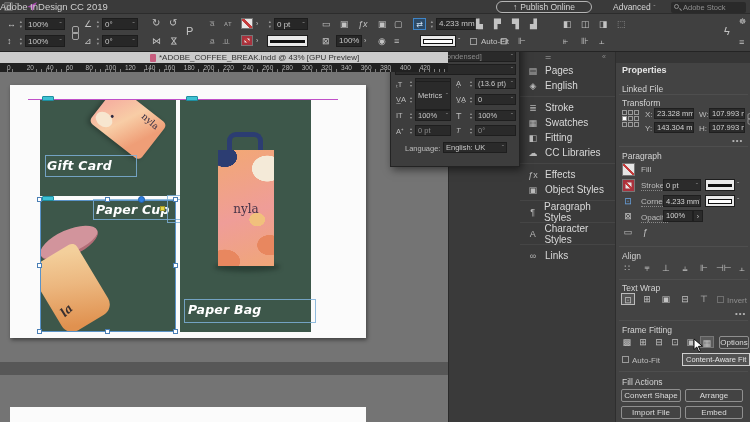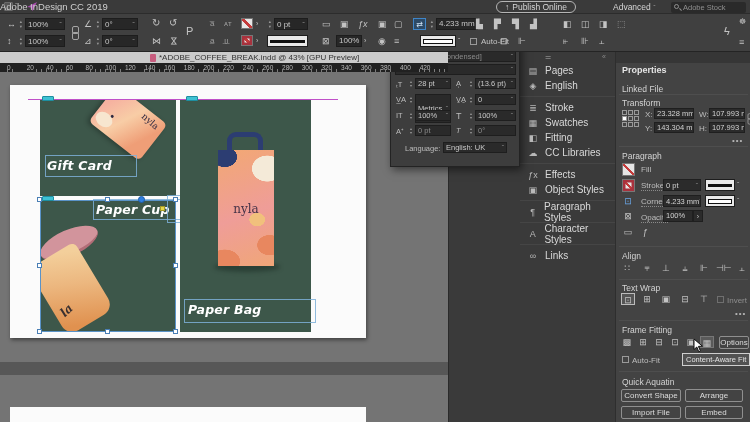--- a/index.html
+++ b/index.html
@@ -4,21 +4,21 @@
 <style>
 *{box-sizing:border-box;margin:0;padding:0}
 html,body{width:750px;height:422px;overflow:hidden}
 body{position:relative;background:#737373;font-family:"Liberation Sans",sans-serif;-webkit-font-smoothing:antialiased}
 
 .titlebar{position:absolute;left:0;top:0;width:750px;height:14px;background:#3a3a3a;border-bottom:1px solid #2c2c2c;z-index:20}
 .apptitle{position:absolute;left:0;top:1px;width:500px;font-size:9.5px;color:#cfcfcf}
 .appicon{position:absolute;left:4px;top:2px;width:9px;height:9px;background:#555;border:1px solid #6a6a6a;border-radius:1px}
 .appchev{position:absolute;left:15px;top:2px;color:#999;font-size:7px}
 .planeicon{position:absolute;left:27px;top:2px;width:10px;height:9px;background:#a84fae;clip-path:polygon(0 55%,100% 0,55% 100%,40% 60%)}
-.pill{position:absolute;left:496px;top:1px;height:12px;padding:0 8px;border:1px solid #b5b5b5;border-radius:7px;color:#d5d5d5;font-size:8.5px;line-height:11px}
+.pill{position:absolute;left:496px;top:1px;height:12px;padding:0 16px;border:1px solid #b5b5b5;border-radius:7px;color:#d5d5d5;font-size:8.5px;line-height:11px}
 .advanced{position:absolute;left:613px;top:2px;color:#d5d5d5;font-size:8.5px}
 .searchbox{position:absolute;left:671px;top:1.5px;width:75px;height:11px;background:#2a2a2a;border-radius:2px;color:#8f8f8f;font-size:7.5px;line-height:11px;padding-left:12px}
 .mag{position:absolute;left:674px;top:4px;width:5px;height:5px;border:1px solid #8f8f8f;border-radius:50%}
 .mag::after{content:"";position:absolute;left:4px;top:4px;width:3px;height:1px;background:#8f8f8f;transform:rotate(45deg)}
 
 .controlbar{position:absolute;left:0;top:14px;width:750px;height:38px;background:#404040;border-bottom:1px solid #242424;z-index:19}
 .ti{position:absolute;color:#c3c3c3;font-size:9px;line-height:12px;text-align:center}
 .ti.dim{color:#9f9f9f}
 .fc{position:absolute;display:flex;align-items:center;background:#272727;border:1px solid #1d1d1d;color:#c6c6c6;font-size:8px;padding:0 2px;white-space:nowrap;overflow:hidden}
 .fc::after{content:"ˇ";color:#8e8e8e;font-size:8px;margin-left:auto;padding-left:2px}
@@ -386,21 +386,21 @@
       <span>28 pt</span>
     </div>
   <span class="cpi" style="left:65px;top:50px">A͎</span>
   <span class="cps" style="left:77px;top:51px">▴<br>▾</span>
   <div class="cpf" style="left:84px;top:49px;width:41px;height:11px">
       <span>(13.6 pt)</span>
     </div>
 
   <span class="cpi" style="left:5px;top:66px">V̲A</span>
   <span class="cps" style="left:17px;top:67px">▴<br>▾</span>
-  <div class="cpf" style="left:24px;top:65px;width:36px;height:29px">
+  <div class="cpf" style="left:24px;top:52px;width:36px;height:29px">
       <span>Metrics</span>
     </div>
   <span class="cpi" style="left:65px;top:66px">V̠A̠</span>
   <span class="cps" style="left:77px;top:67px">▴<br>▾</span>
   <div class="cpf" style="left:84px;top:65px;width:41px;height:11px">
       <span>0</span>
     </div>
 
   <span class="cpi" style="left:5px;top:82px">IT</span>
   <span class="cps" style="left:17px;top:83px">▴<br>▾</span>
@@ -516,21 +516,21 @@
   <span class="micon" style="left:20px;top:284px">⊞</span>
   <span class="micon" style="left:36px;top:284px">⊟</span>
   <span class="micon" style="left:52px;top:284px">⊡</span>
   <span class="micon" style="left:68px;top:284px">▣</span>
   <span class="micon hov" style="left:84px;top:284px">▦</span>
   <div class="pbtn" style="left:103px;top:284px;width:30px;height:13px;line-height:12px">Options</div>
   <span class="cb" style="left:6px;top:304px"></span>
   <span class="plbl" style="left:16px;top:304px">Auto-Fit</span>
   <div class="psep" style="top:319px"></div>
 
-  <div class="ptitle" style="top:325px">Quick Aquatin</div>
+  <div class="ptitle" style="top:325px">Fill Actions</div>
   <div class="pbtn" style="left:5px;top:337px;width:60px;height:13px;line-height:12px">Convert Shape</div>
   <div class="pbtn" style="left:69px;top:337px;width:58px;height:13px;line-height:12px">Arrange</div>
   <div class="pbtn" style="left:5px;top:354px;width:60px;height:13px;line-height:12px">Import File</div>
   <div class="pbtn" style="left:69px;top:354px;width:58px;height:13px;line-height:12px">Embed</div>
 </div>
 
 <div class="tooltip" style="left:682px;top:353px">Content-Aware Fit</div>
 <svg class="cursorsvg" style="left:693px;top:338px" width="11" height="15">
   <polygon points="1,1 1,11.5 3.8,9 5.8,13.8 7.4,12.8 5.4,8.4 9.4,8.2" fill="#fff" stroke="#111" stroke-width="1"></polygon>
 </svg>

